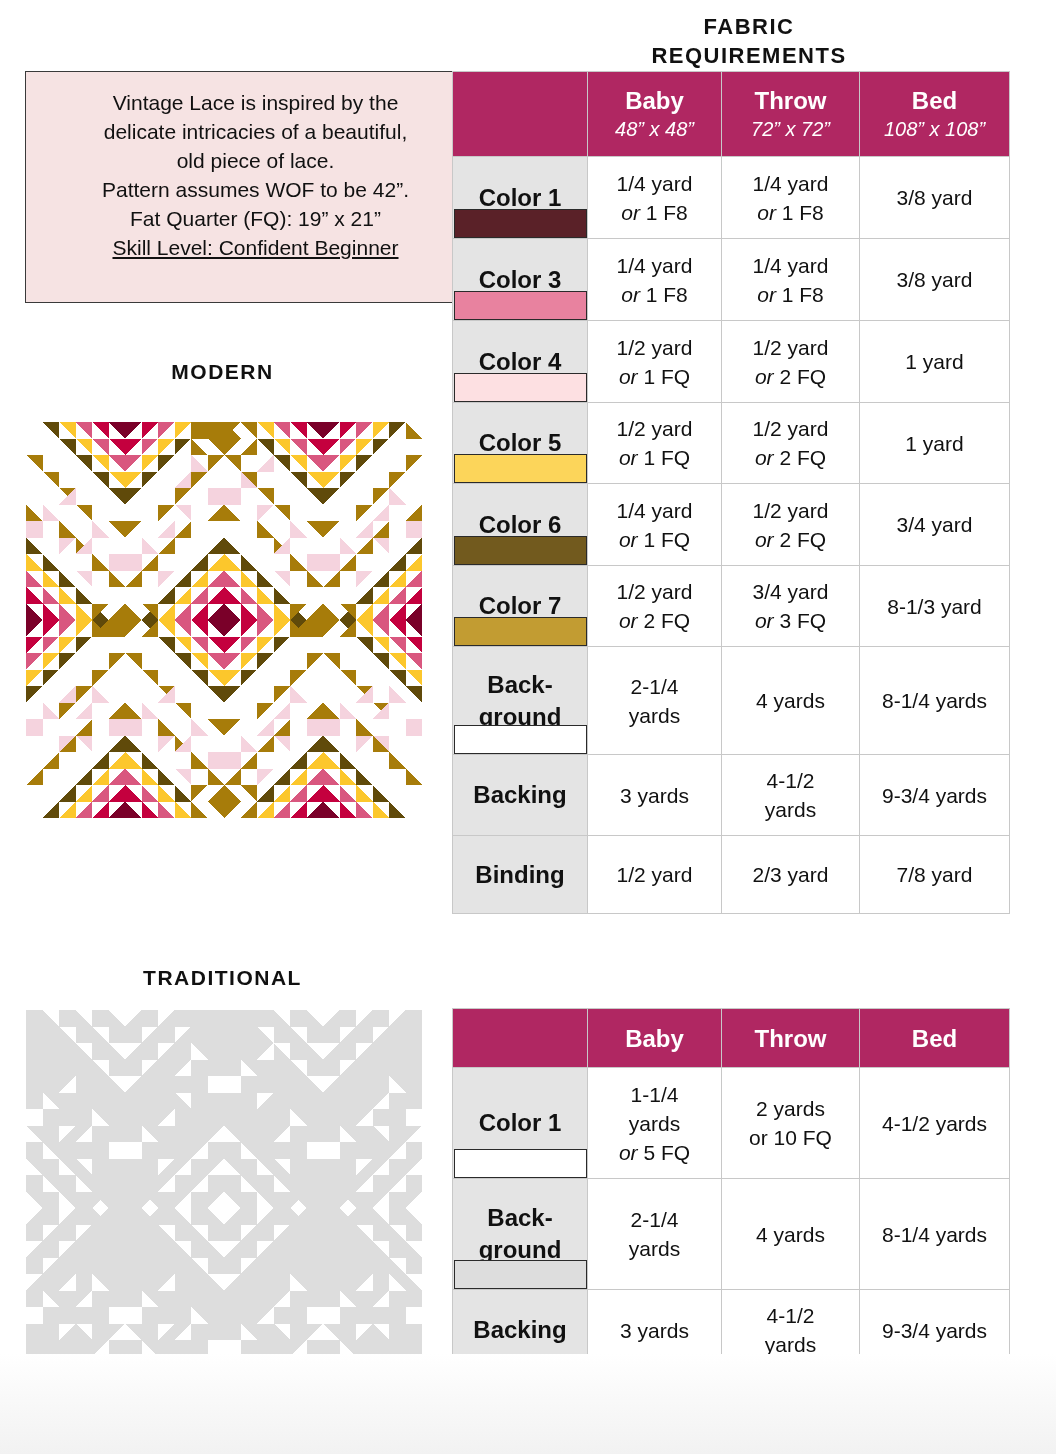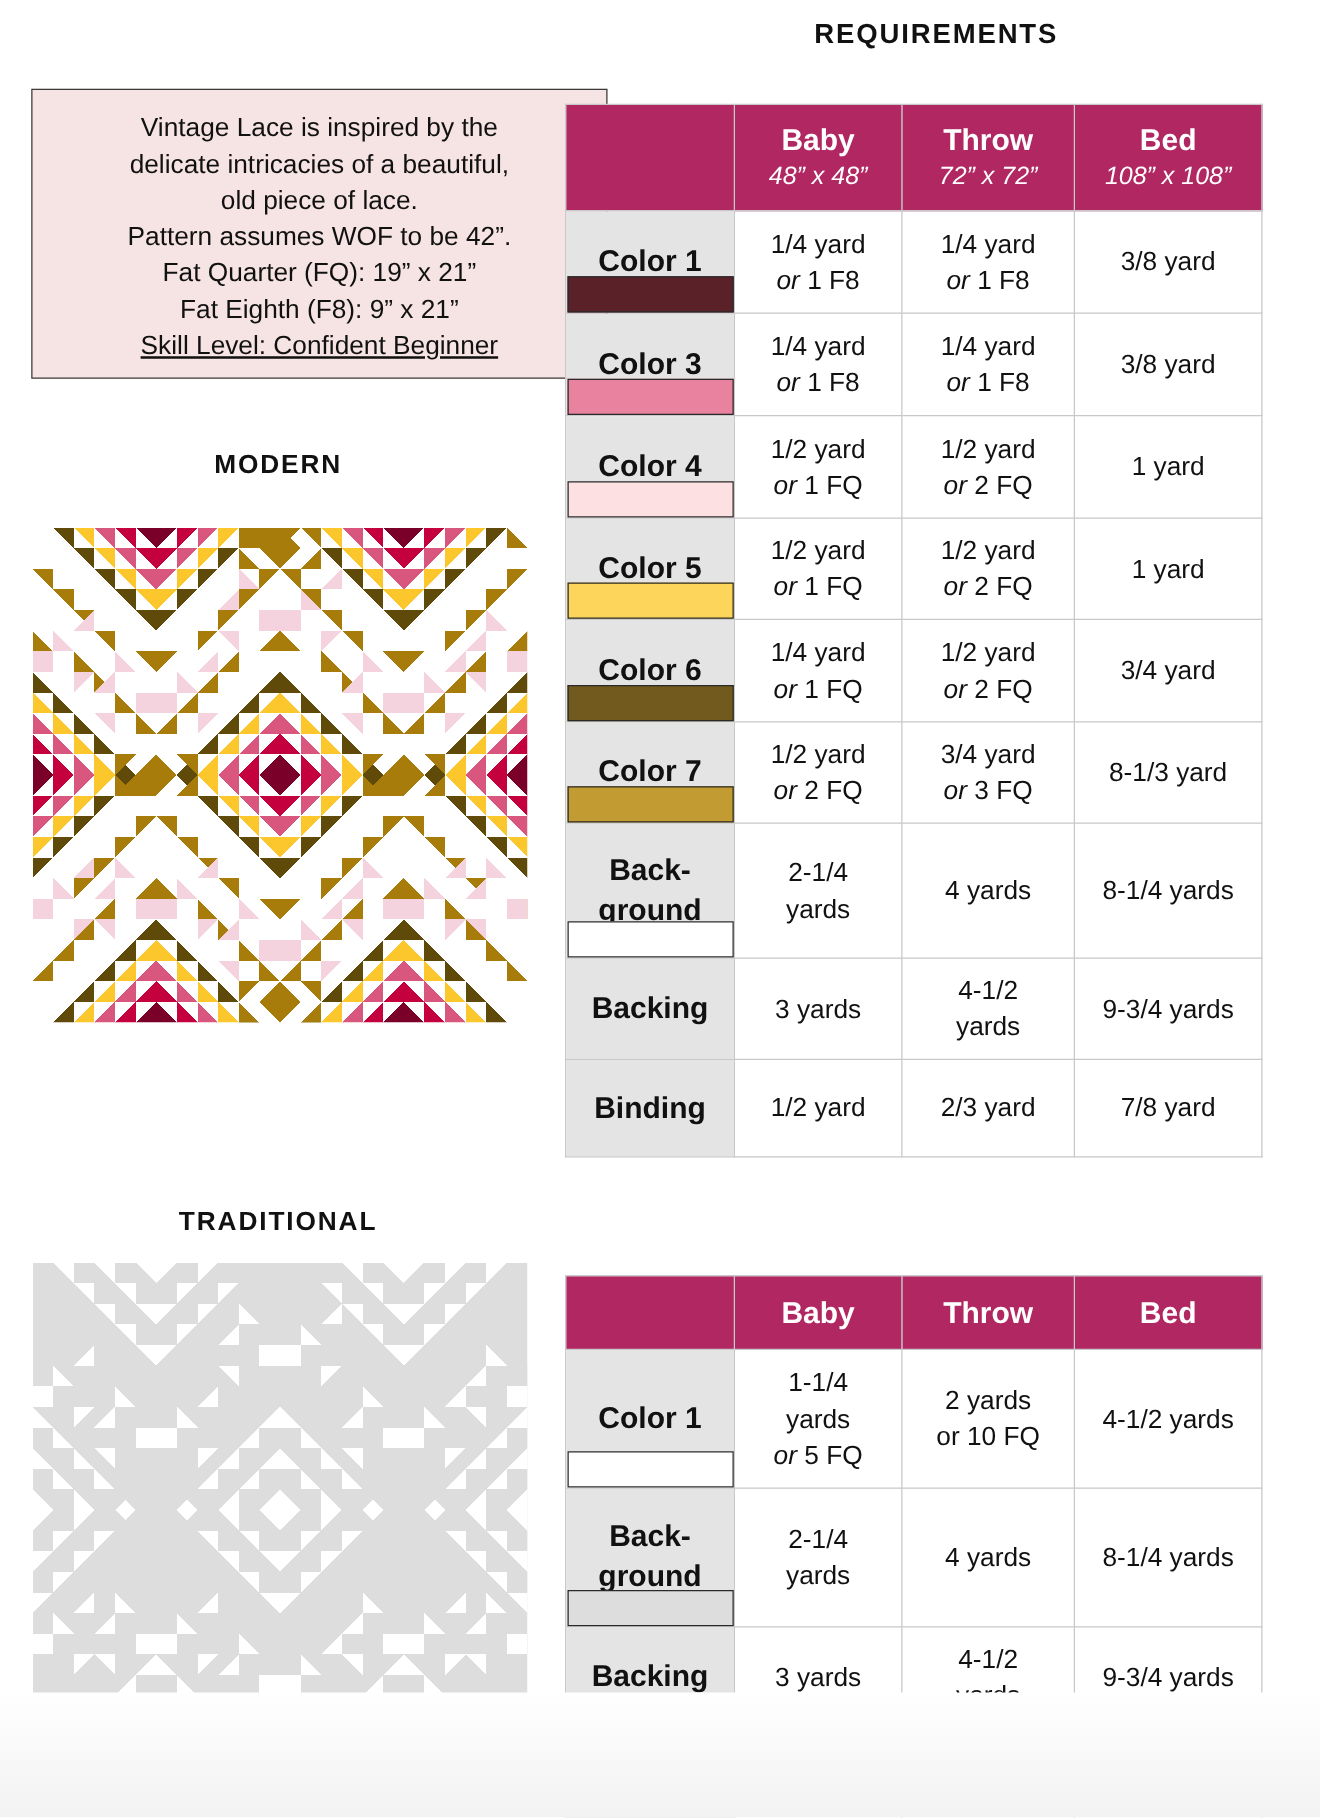--- a/index.html
+++ b/index.html
@@ -27,21 +27,20 @@
   .quilt svg { display:block; }
 
   .fr-title {
     position:absolute; left:452px; width:594px; top:12px; text-align:center;
     font-weight:bold; font-size:22px; letter-spacing:1.5px; line-height:29px;
   }
 
   table.req {
     position:absolute; left:452px; width:557px; border-collapse:collapse;
     table-layout:fixed;
-    margin-top:12px;
   }
   table.req th, table.req td {
     border:1px solid #c8c8c8; text-align:center; vertical-align:middle;
     padding:0; font-size:21px; line-height:29px;
   }
   table.req th { background:#b02762; color:#fff; font-weight:bold; font-size:24px; }
   table.req th .dim { display:block; font-weight:normal; font-style:italic; font-size:20px; line-height:28px; }
   table.req td.rowhead { background:#e4e4e4; font-weight:bold; font-size:24px; position:relative; }
   td.rowhead .lbl { display:block; line-height:32px; }
   td.rowhead .swatch {
@@ -54,21 +53,20 @@
 </style>
 </head>
 <body>
 
 <div class="intro">
   <div>Vintage Lace is inspired by the</div>
   <div>delicate intricacies of a beautiful,</div>
   <div>old piece of lace.</div>
   <div>Pattern assumes WOF to be 42”.</div>
   <div>Fat Quarter (FQ): 19” x 21”</div>
-  <div>Fat Eighth (F8): 9” x 21”</div>
   <div class="skill">Skill Level: Confident Beginner</div>
 </div>
 
 <div class="section-label" style="top:360px;">MODERN</div>
 <div class="quilt" style="top:422px;">
   <svg id="modern-svg" width="396" height="396" viewBox="0 0 24 24" shape-rendering="crispEdges">
       <clipPath id="modern-clip">
         <rect width="24" height="24"></rect>
       </clipPath>
       <g clip-path="url(#modern-clip)">
@@ -1483,20 +1481,21 @@
         <polygon points="12,23 13,23 12,24" fill="#dddddd"></polygon>
         <polygon points="10,22 11,22 10,23" fill="#dddddd"></polygon>
         <polygon points="13,22 14,22 14,23" fill="#dddddd"></polygon>
         <polygon points="10,23 10,24 11,24" fill="#dddddd"></polygon>
         <polygon points="14,23 14,24 13,24" fill="#dddddd"></polygon>
       </g>
     </svg>
 </div>
 
 <div class="fr-title">
+  <div>FABRIC</div>
   <div>REQUIREMENTS</div>
 </div>
 
 <table class="req" style="top:71px;">
   <colgroup>
       <col style="width:135px">
       <col style="width:134px">
       <col style="width:138px">
       <col style="width:150px">
     </colgroup>

